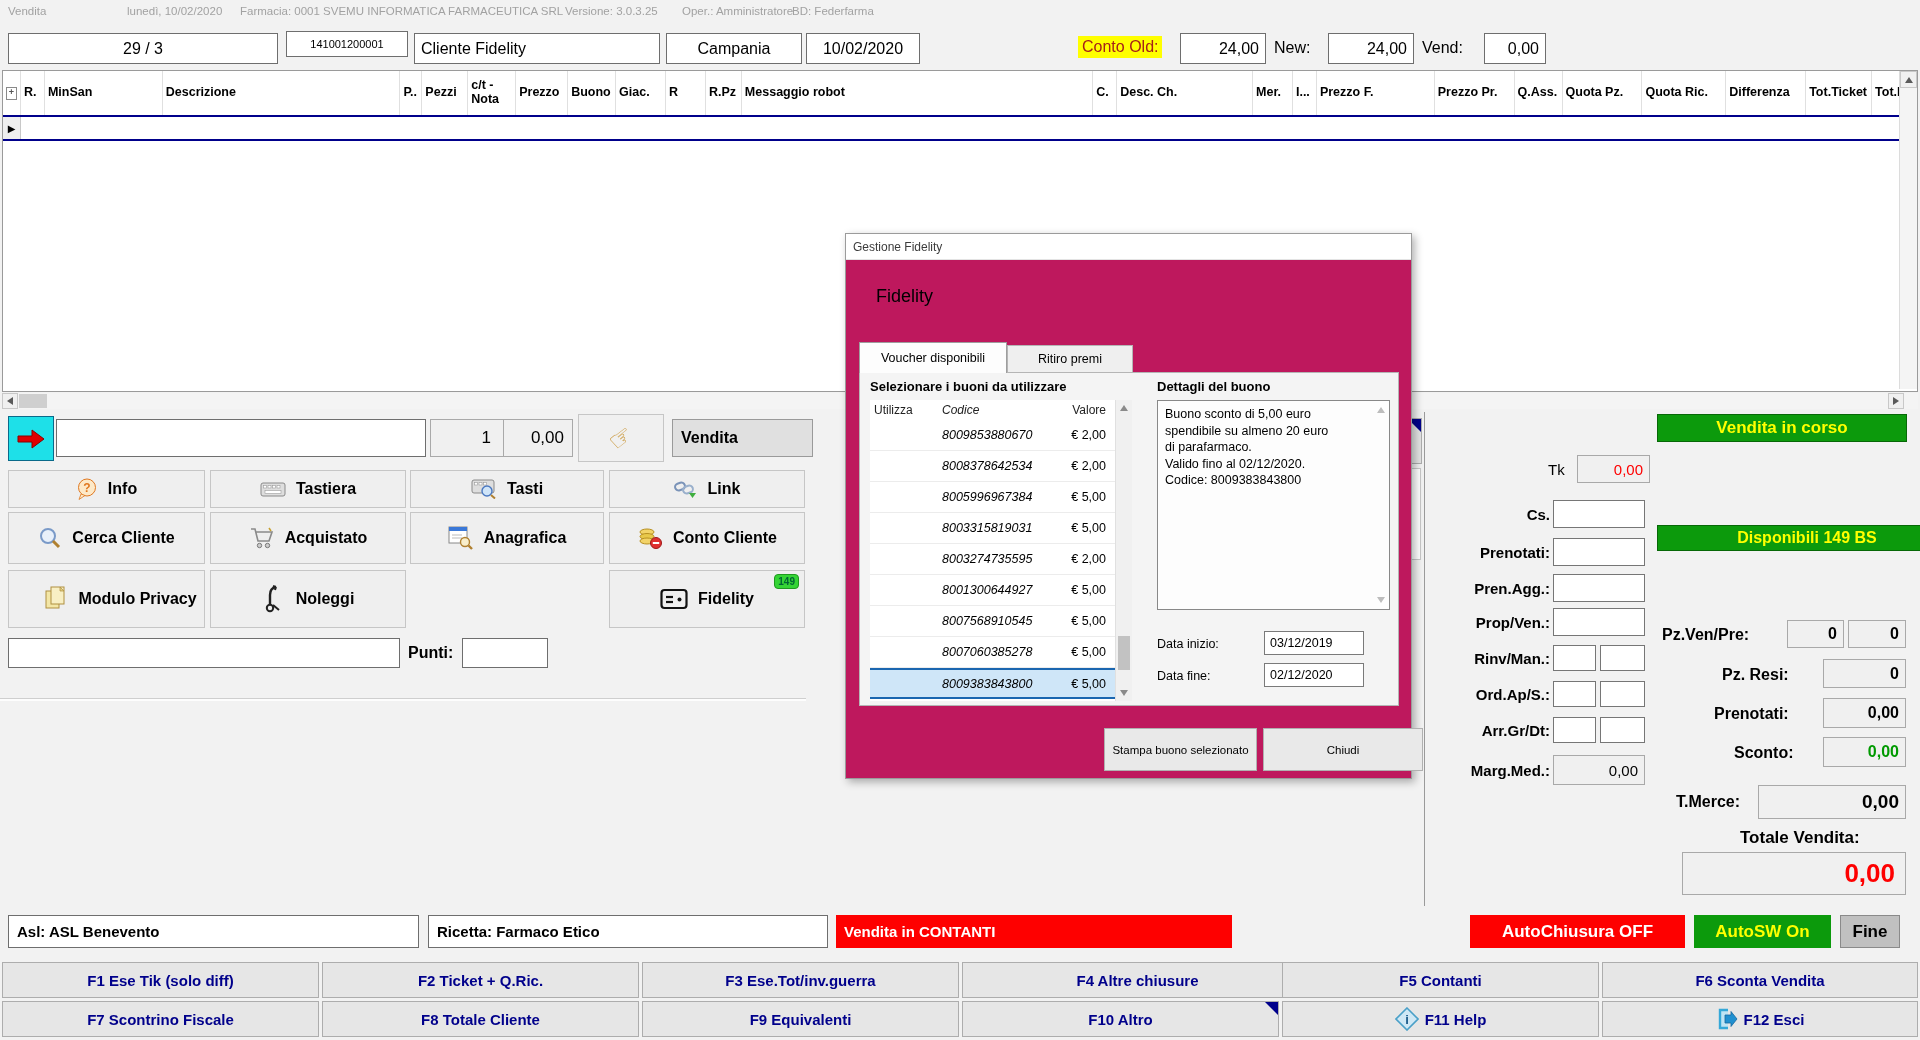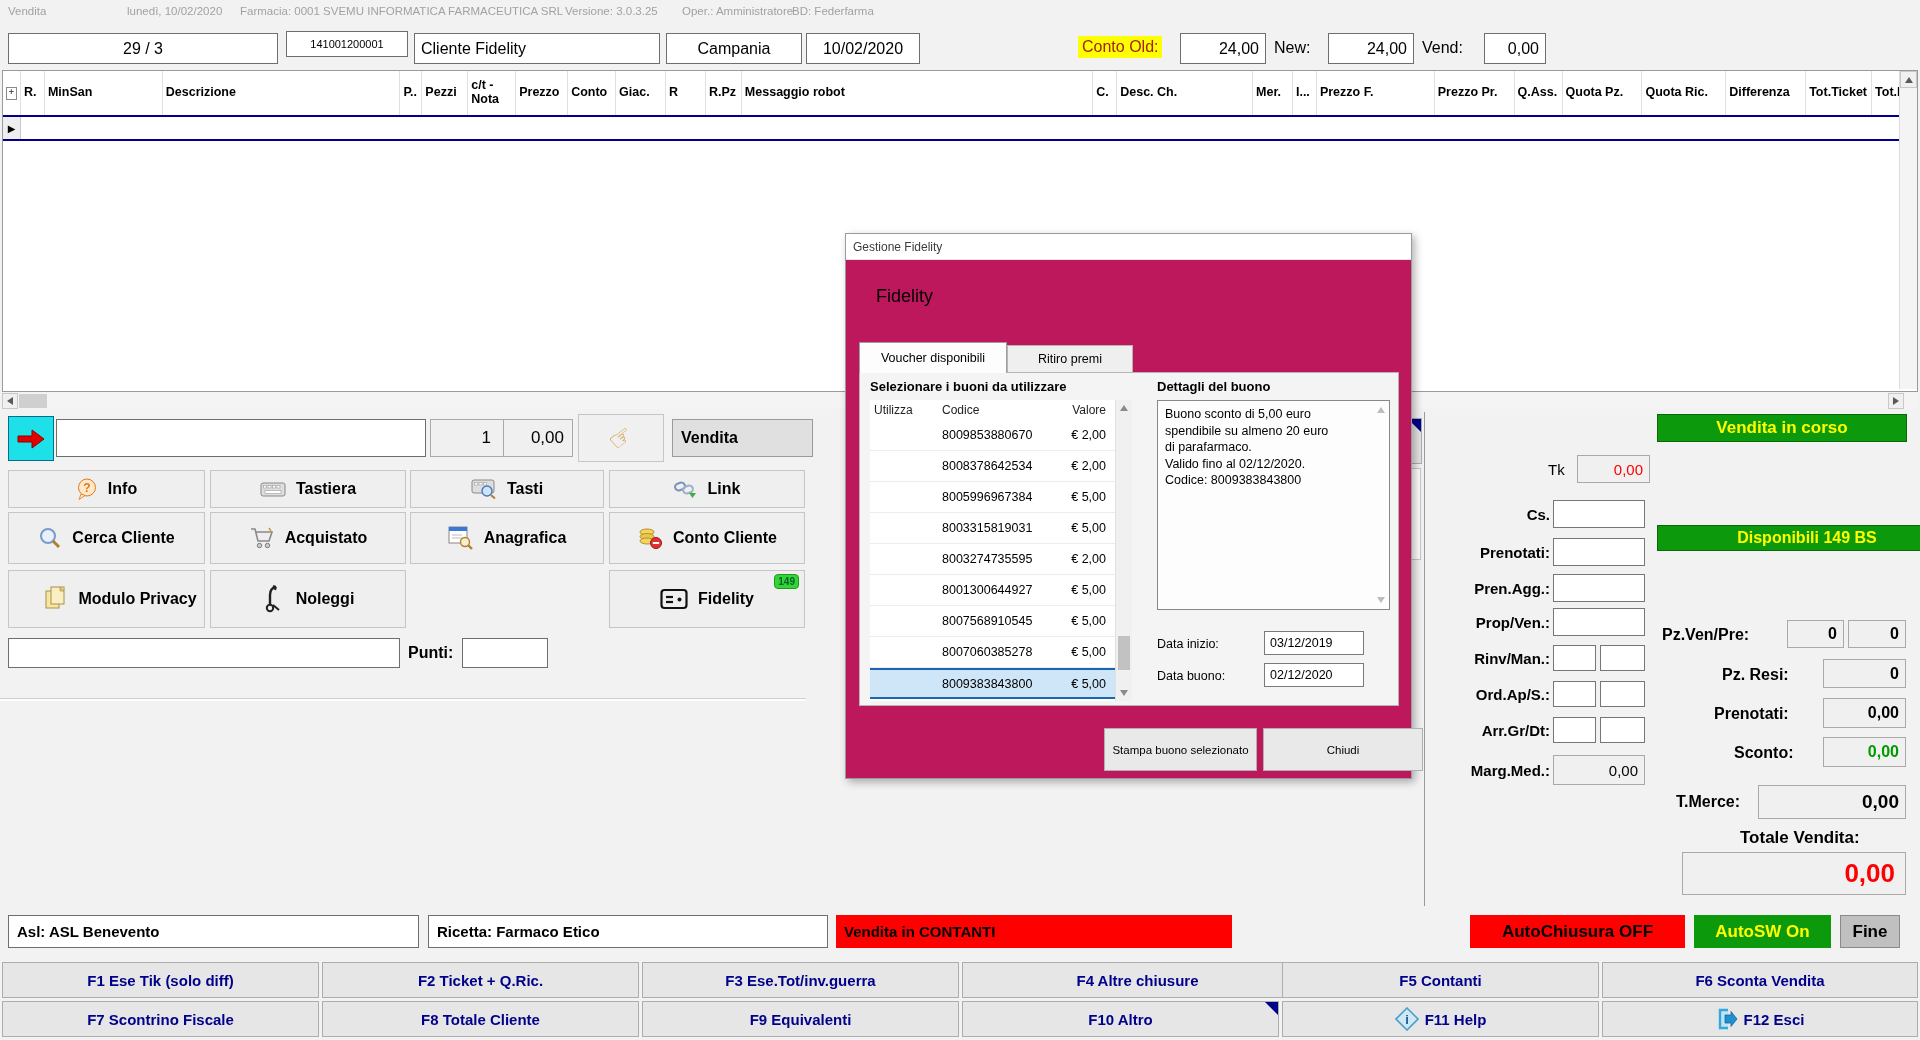--- a/index.html
+++ b/index.html
@@ -33,38 +33,38 @@
   .tri-down{width:0;height:0;border-left:4px solid transparent;border-right:4px solid transparent;border-top:6px solid #5a5a5a;}
   .tri-left{width:0;height:0;border-top:4px solid transparent;border-bottom:4px solid transparent;border-right:6px solid #5a5a5a;}
   .tri-right{width:0;height:0;border-top:4px solid transparent;border-bottom:4px solid transparent;border-left:6px solid #5a5a5a;}
   
   .btn{background:#efefef;border:1px solid #c6c6c6;box-sizing:border-box;font-weight:bold;font-size:16px;
        display:flex;align-items:center;justify-content:center;gap:10px;cursor:default;}
   .fkey{background:#e6e6e6;border:1px solid #adadad;box-sizing:border-box;color:#00008b;font-weight:bold;
         font-size:15px;display:flex;align-items:center;justify-content:center;gap:6px;}
   .corner{position:absolute;right:0;top:0;width:0;height:0;border-top:13px solid #00008b;border-left:13px solid transparent;}
   .greenbox{background:#0c9a0c;color:#ffff00;font-weight:bold;border:1px solid #076807;box-sizing:border-box;}
-  .redbox{background:#fe0000;color:#000000;font-weight:bold;box-sizing:border-box;}
+  .redbox{background:#fe0000;color:#ffffff;font-weight:bold;box-sizing:border-box;}
   
   #dialog{left:845px;top:233px;width:567px;height:546px;background:#be185d;border:1px solid #9b9b9b;
           box-shadow:3px 3px 8px rgba(0,0,0,.3);z-index:50;box-sizing:border-box;}
   #dlg-titlebar{position:absolute;left:0;top:0;width:100%;height:26px;background:#fff;border-bottom:1px solid #e3e3e3;
           font-size:12px;color:#3c3c3c;display:flex;align-items:center;padding-left:7px;box-sizing:border-box;}
   #dlg-heading{position:absolute;left:30px;top:52px;font-size:18px;}
   .tab{position:absolute;box-sizing:border-box;font-size:12.5px;display:flex;align-items:center;justify-content:center;}
   .tab.active{background:#fdfdfd;border:1px solid #9e9e9e;border-bottom:none;z-index:2;}
   .tab.inactive{background:#efefef;border:1px solid #b5b5b5;}
   #dlg-panel{position:absolute;left:13px;top:138px;width:540px;height:334px;border:1px solid #b5b5b5;box-sizing:border-box;background:#f4f4f4;}
   .sect-title{font-weight:bold;font-size:13px;}
   #vlist{position:absolute;left:10px;top:27px;width:262px;height:301px;background:#fff;box-sizing:border-box;}
   #vlist-header{display:flex;height:20px;font-size:12px;color:#222;align-items:center;}
   .vrow{display:flex;height:31px;align-items:center;border-bottom:1px solid #ececec;font-size:12.5px;box-sizing:border-box;}
   .vrow.sel{background:#cfe6f8;border-top:2px solid #1a66b0;border-bottom:2px solid #1a66b0;}
   .vc-ut{width:72px;padding-left:4px;box-sizing:border-box;}
-  .vc-code{width:112px;}
+  .vc-code{width:112px;font-style:italic;}
   .vc-val{flex:1;text-align:right;padding-right:26px;}
   #vlist-sb{position:absolute;right:0;top:0;width:16px;height:301px;background:#f0f0f0;border-left:1px solid #e0e0e0;}
   #details-box{position:absolute;left:297px;top:27px;width:233px;height:210px;background:#fdfdfd;border:1px solid #888;
       box-sizing:border-box;font-size:12.5px;padding:5px 16px 5px 7px;}
   .dtext{white-space:pre-line;line-height:1.32;}
   .daterow{position:absolute;left:297px;font-size:12.5px;}
   .dateinput{position:absolute;left:404px;width:100px;height:24px;background:#fff;border:1px solid #7a7a7a;
       box-sizing:border-box;font-size:12.5px;display:flex;align-items:center;padding-left:5px;}
   .dlgbtn{position:absolute;background:#e9e9e9;border:1px solid #b0b0b0;box-sizing:border-box;font-size:11.5px;
       display:flex;align-items:center;justify-content:center;text-align:center;}
@@ -112,21 +112,21 @@
       <div class="gh flexcc" style="width:18px;">
         <span style="width:11px;height:11px;border:1px solid #8a8a8a;font-size:9px;line-height:9px;text-align:center;color:#555;">+</span>
       </div>
       <div class="gh" style="width:24px">R.</div>
       <div class="gh" style="width:118px">MinSan</div>
       <div class="gh" style="width:238px">Descrizione</div>
       <div class="gh" style="width:22px">P..</div>
       <div class="gh" style="width:46px">Pezzi</div>
       <div class="gh" style="width:48px">c/t - Nota</div>
       <div class="gh" style="width:52px">Prezzo</div>
-      <div class="gh" style="width:48px">Conto</div>
+      <div class="gh" style="width:48px">Buono</div>
       <div class="gh" style="width:50px">Giac.</div>
       <div class="gh" style="width:40px">R</div>
       <div class="gh" style="width:36px">R.Pz</div>
       <div class="gh" style="width:352px">Messaggio robot</div>
       <div class="gh" style="width:24px">C.</div>
       <div class="gh" style="width:136px">Desc. Ch.</div>
       <div class="gh" style="width:40px">Mer.</div>
       <div class="gh" style="width:24px">I...</div>
       <div class="gh" style="width:118px">Prezzo F.</div>
       <div class="gh" style="width:80px">Prezzo Pr.</div>
@@ -364,21 +364,21 @@
 spendibile su almeno 20 euro
 di parafarmaco.
 Valido fino al 02/12/2020.
 Codice: 8009383843800</div>
         <div class="tri-up abs" style="right:4px;top:6px;border-bottom-color:#bdbdbd;"></div>
         <div class="tri-down abs" style="right:4px;bottom:6px;border-top-color:#bdbdbd;"></div>
       </div>
 
       <div class="daterow abs" style="top:264px;">Data inizio:</div>
       <div class="dateinput" style="top:258px;">03/12/2019</div>
-      <div class="daterow abs" style="top:296px;">Data buono:</div>
+      <div class="daterow abs" style="top:296px;">Data fine:</div>
       <div class="dateinput" style="top:290px;">02/12/2020</div>
     </div>
 
     <div class="dlgbtn" style="left:258px;top:494px;width:153px;height:43px;">Stampa buono selezionato</div>
     <div class="dlgbtn" style="left:417px;top:494px;width:160px;height:43px;">Chiudi</div>
   </div>
 
   <div class="abs" style="left:1424px;top:412px;width:1px;height:494px;background:#9a9a9a;"></div>
 
   <div class="abs greenbox flexcc" style="left:1657px;top:414px;width:250px;height:28px;font-size:17px;">Vendita in corso</div>

